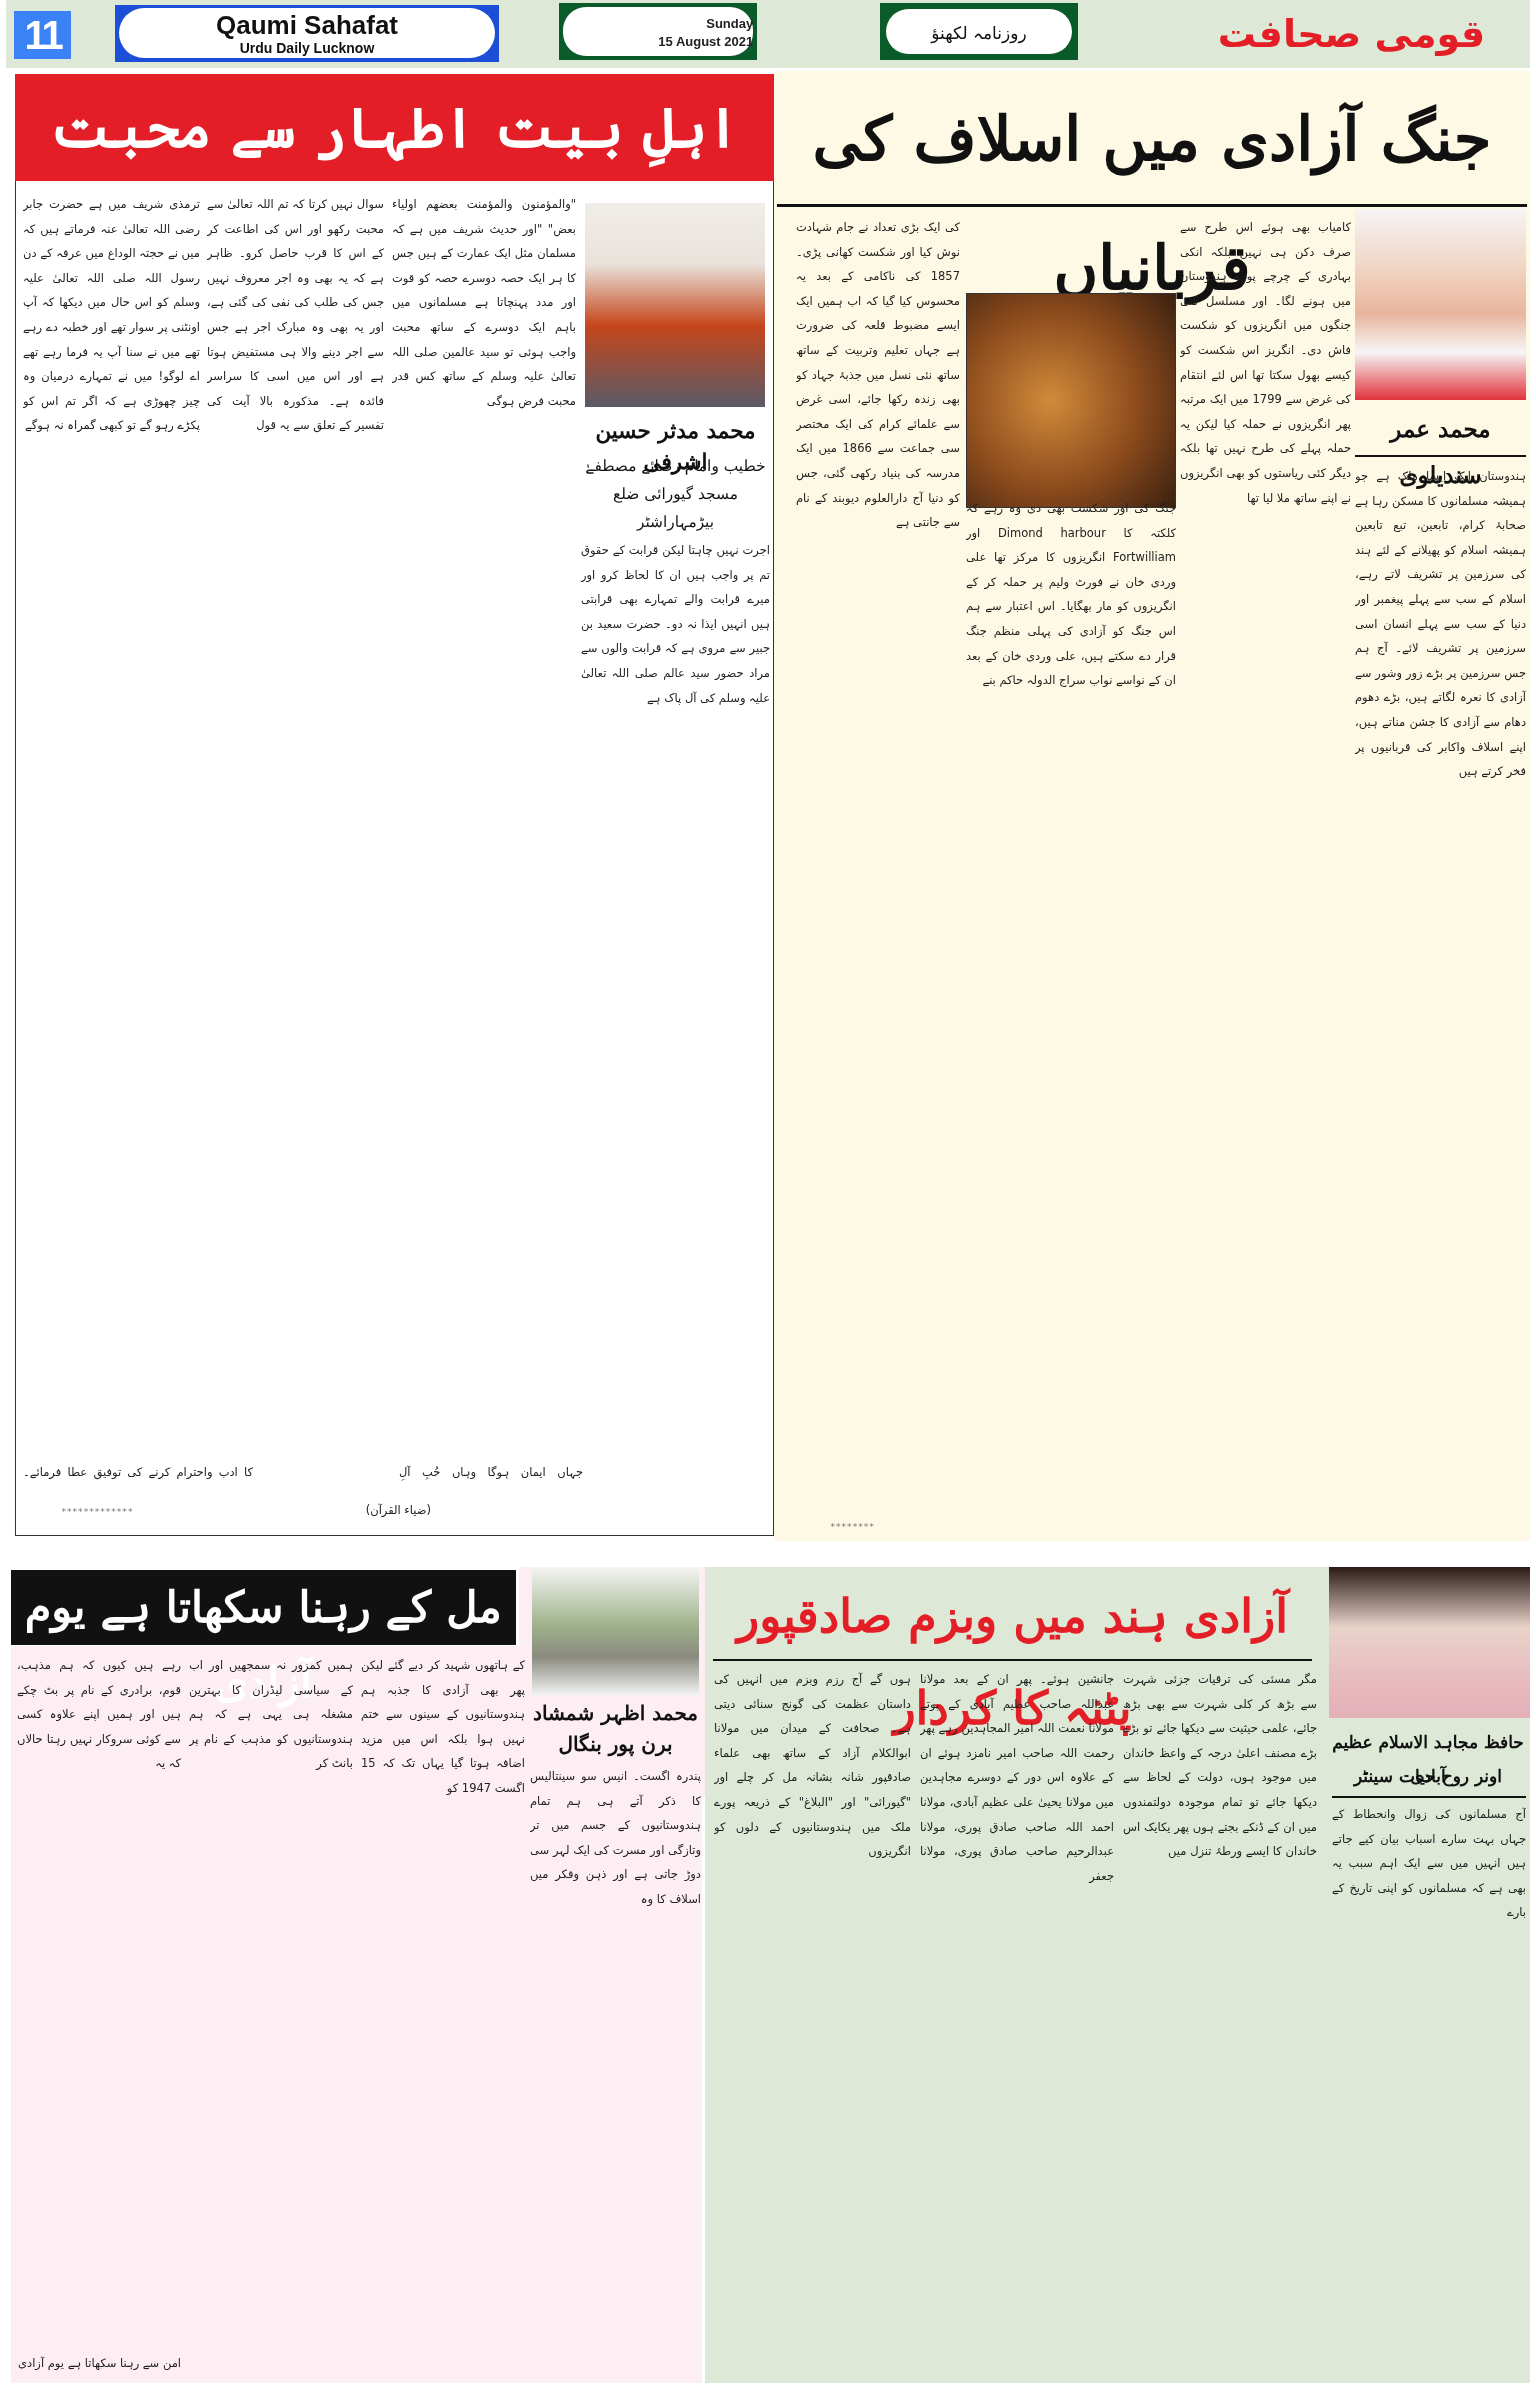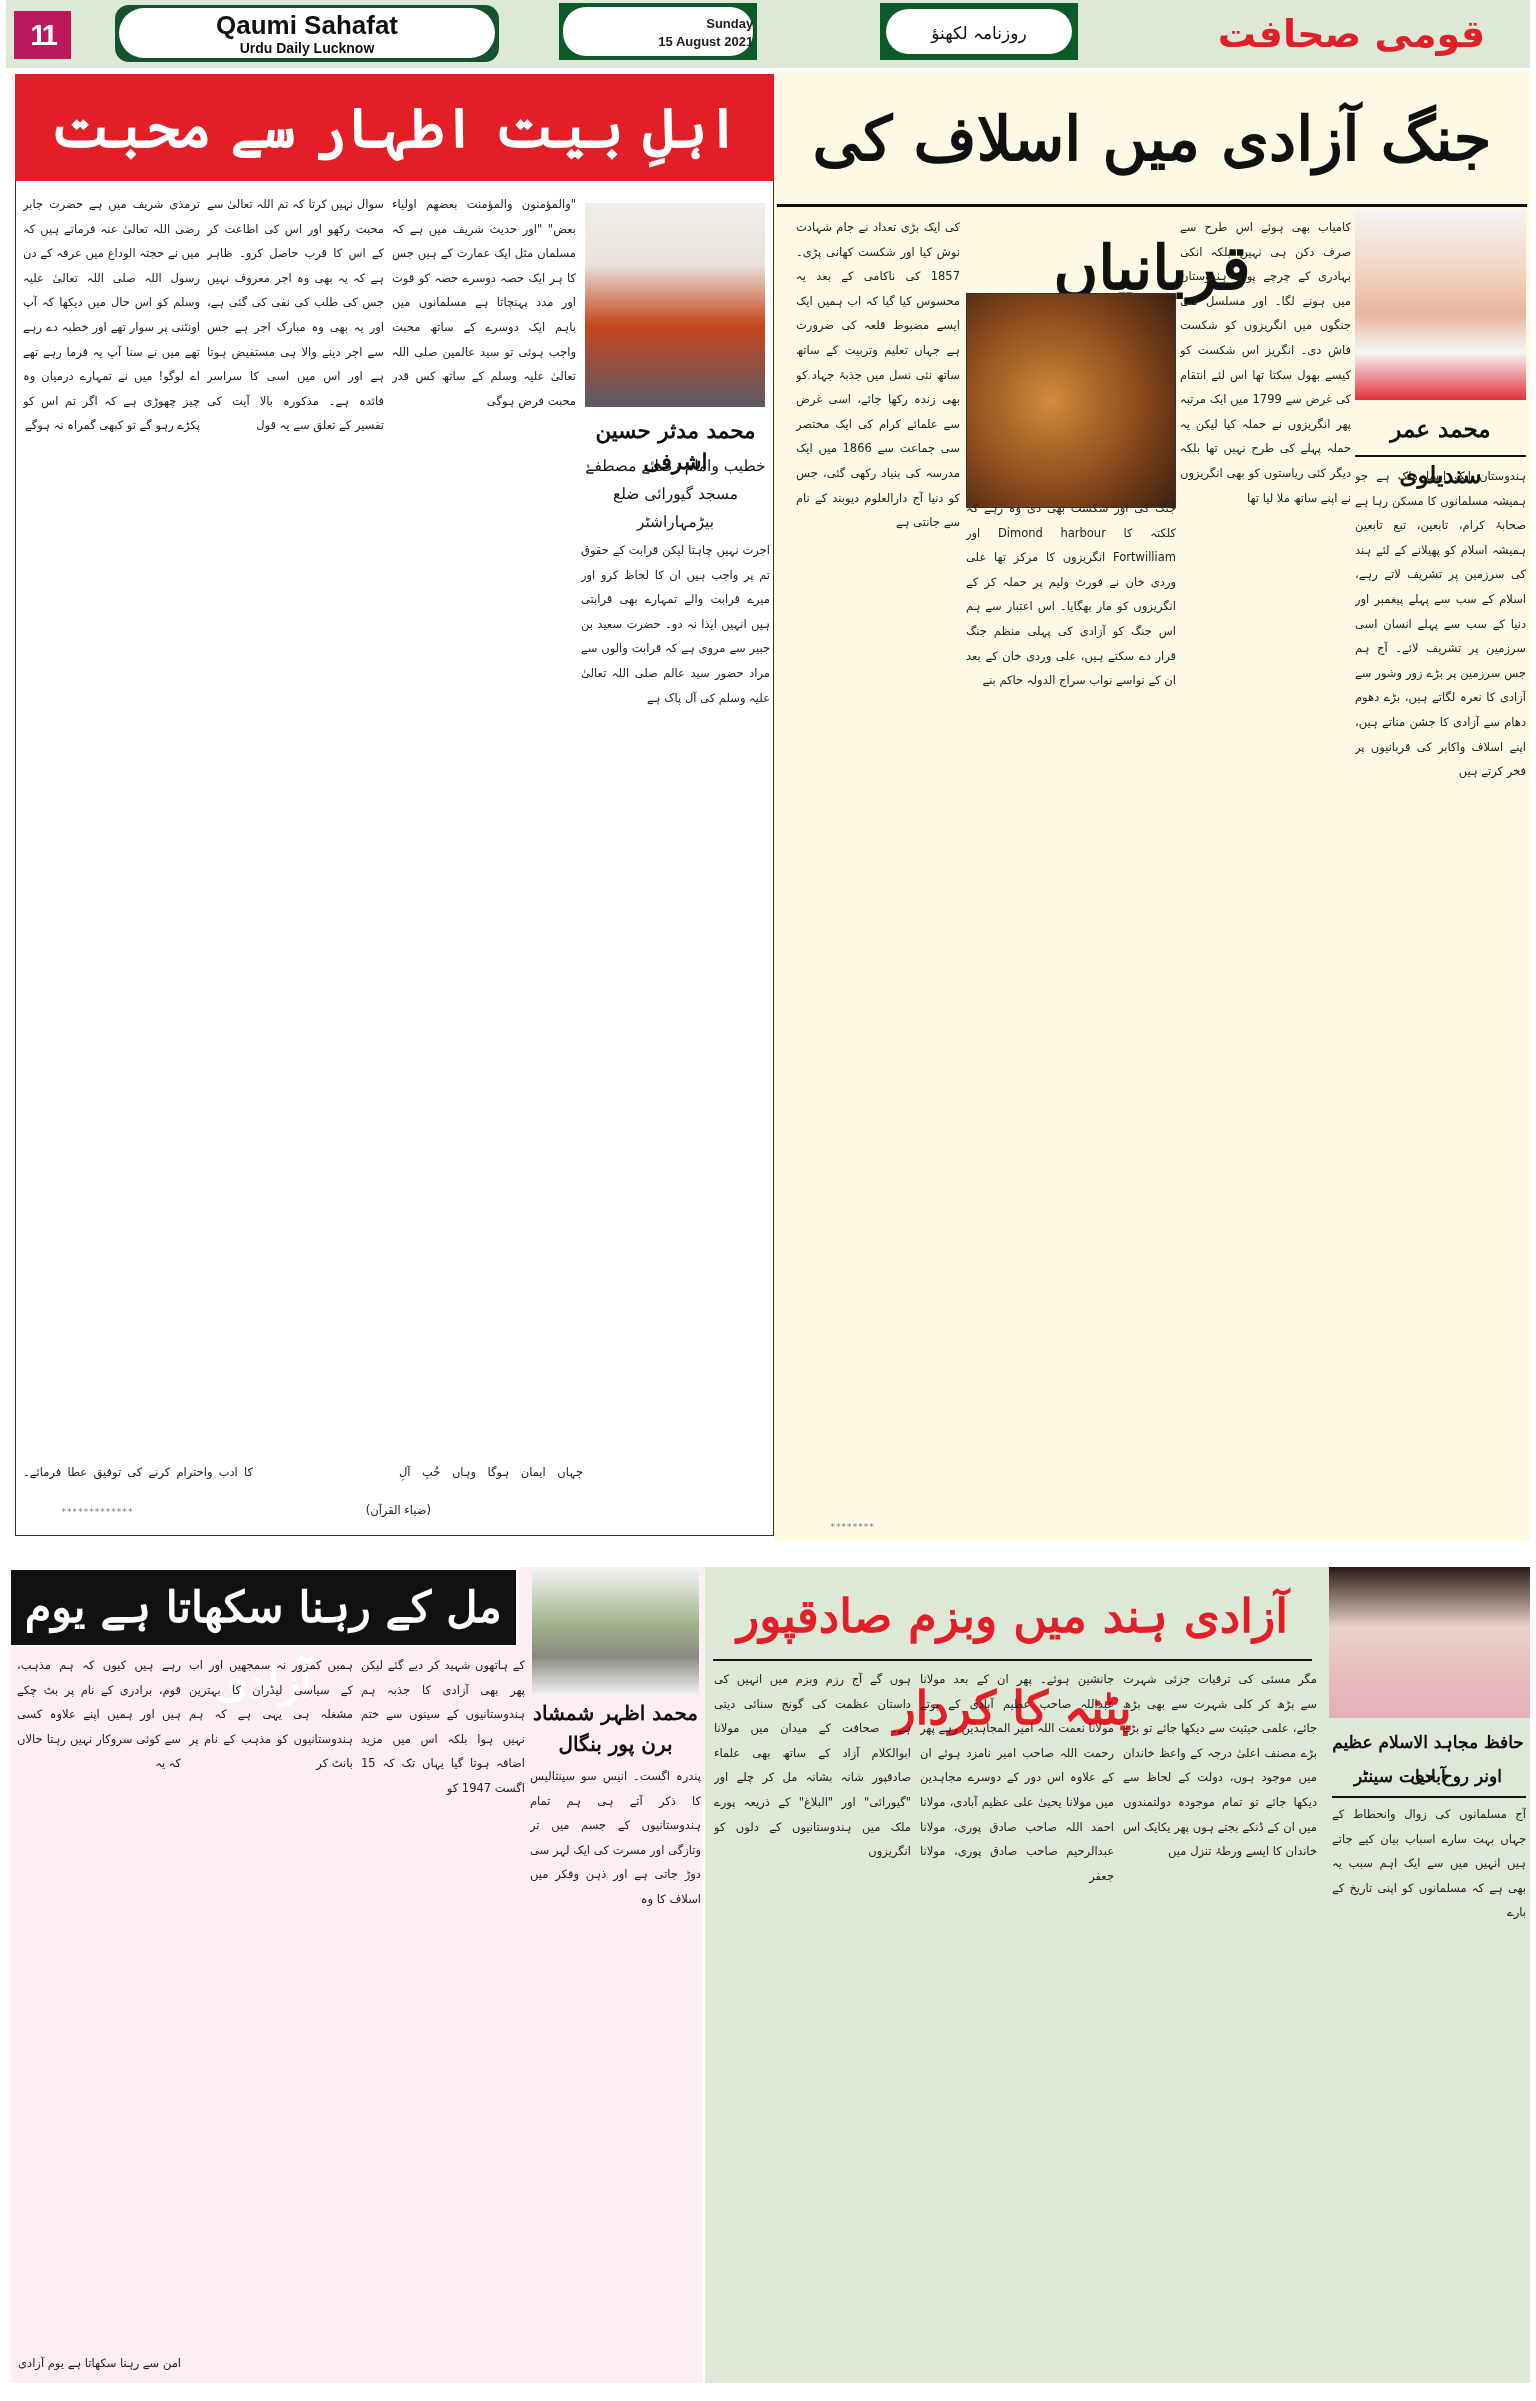--- a/index.html
+++ b/index.html
@@ -1,21 +1,21 @@
 <!DOCTYPE html>
 <html style="font-size:12.3px"><head>
 <meta charset="utf-8">
 <style>
   * { box-sizing: border-box; margin: 0; padding: 0; }
   body { width: 1536px; height: 2401px; background: #ffffff; font-family: "DejaVu Sans", sans-serif; position: relative; overflow: hidden; }
   .abs { position: absolute; }
   
   .masthead { left: 6.1px; top: 0; width: 1524px; height: 68px; background: #dde8d6; }
-  .page-no { left: 14px; top: 10.8px; width: 57px; height: 48px; background: #be185d; color: #fff; font-family: "Liberation Sans", sans-serif; font-weight: bold; font-size: 29px; line-height: 48px; text-align: center; letter-spacing: -3.1px; }
-  .title-box { left: 115px; top: 4.6px; width: 384px; height: 57px; background: #14532d; padding: 3.8px; border-radius: 14px; }
+  .page-no { left: 14px; top: 10.8px; width: 57px; height: 48px; background: #3b82f6; color: #fff; font-family: "Liberation Sans", sans-serif; font-weight: bold; font-size: 40px; line-height: 48px; text-align: center; letter-spacing: -3.1px; }
+  .title-box { left: 115px; top: 4.6px; width: 384px; height: 57px; background: #1d4ed8; padding: 3.8px; }
   .title-inner { width: 100%; height: 100%; background: #fff; border-radius: 26px; text-align: center; font-family: "Liberation Sans", sans-serif; font-weight: bold; }
   .title-en { font-size: 26px; line-height: 31px; color: #111; padding-top: 1.5px; }
   .title-sub { font-size: 14px; line-height: 15.4px; color: #111; }
   .date-box { left: 559px; top: 3.1px; width: 198px; height: 57px; background: #0b5a2a; padding: 3.8px; }
   .date-inner { width: 100%; height: 100%; background: #fff; border-radius: 23px; text-align: right; font-family: "Liberation Sans", sans-serif; font-weight: bold; font-size: 13px; color: #222; padding-top: 7.7px; line-height: 18.4px; }
   .roznama-box { left: 880px; top: 3.1px; width: 198px; height: 57px; background: #0b5a2a; padding: 6px; }
   .roznama-inner { width: 100%; height: 100%; background: #fff; border-radius: 23px; text-align: center; font-family: "DejaVu Serif", serif; font-size: 17px; color: #111; line-height: 49px; direction: rtl; }
   .urdu-logo { left: 1198px; top: 4.6px; width: 307px; height: 58px; text-align: center; color: #e41e26; font-family: "DejaVu Sans", sans-serif; font-weight: bold; font-size: 38px; line-height: 58px; direction: rtl; }
   
   .red-head { left: 15.4px; top: 74px; width: 759px; height: 108px; background: #e41e26; color: #fff; font-family: "DejaVu Serif", serif; font-size: 55px; line-height: 108px; text-align: center; direction: rtl; font-weight: bold; }

